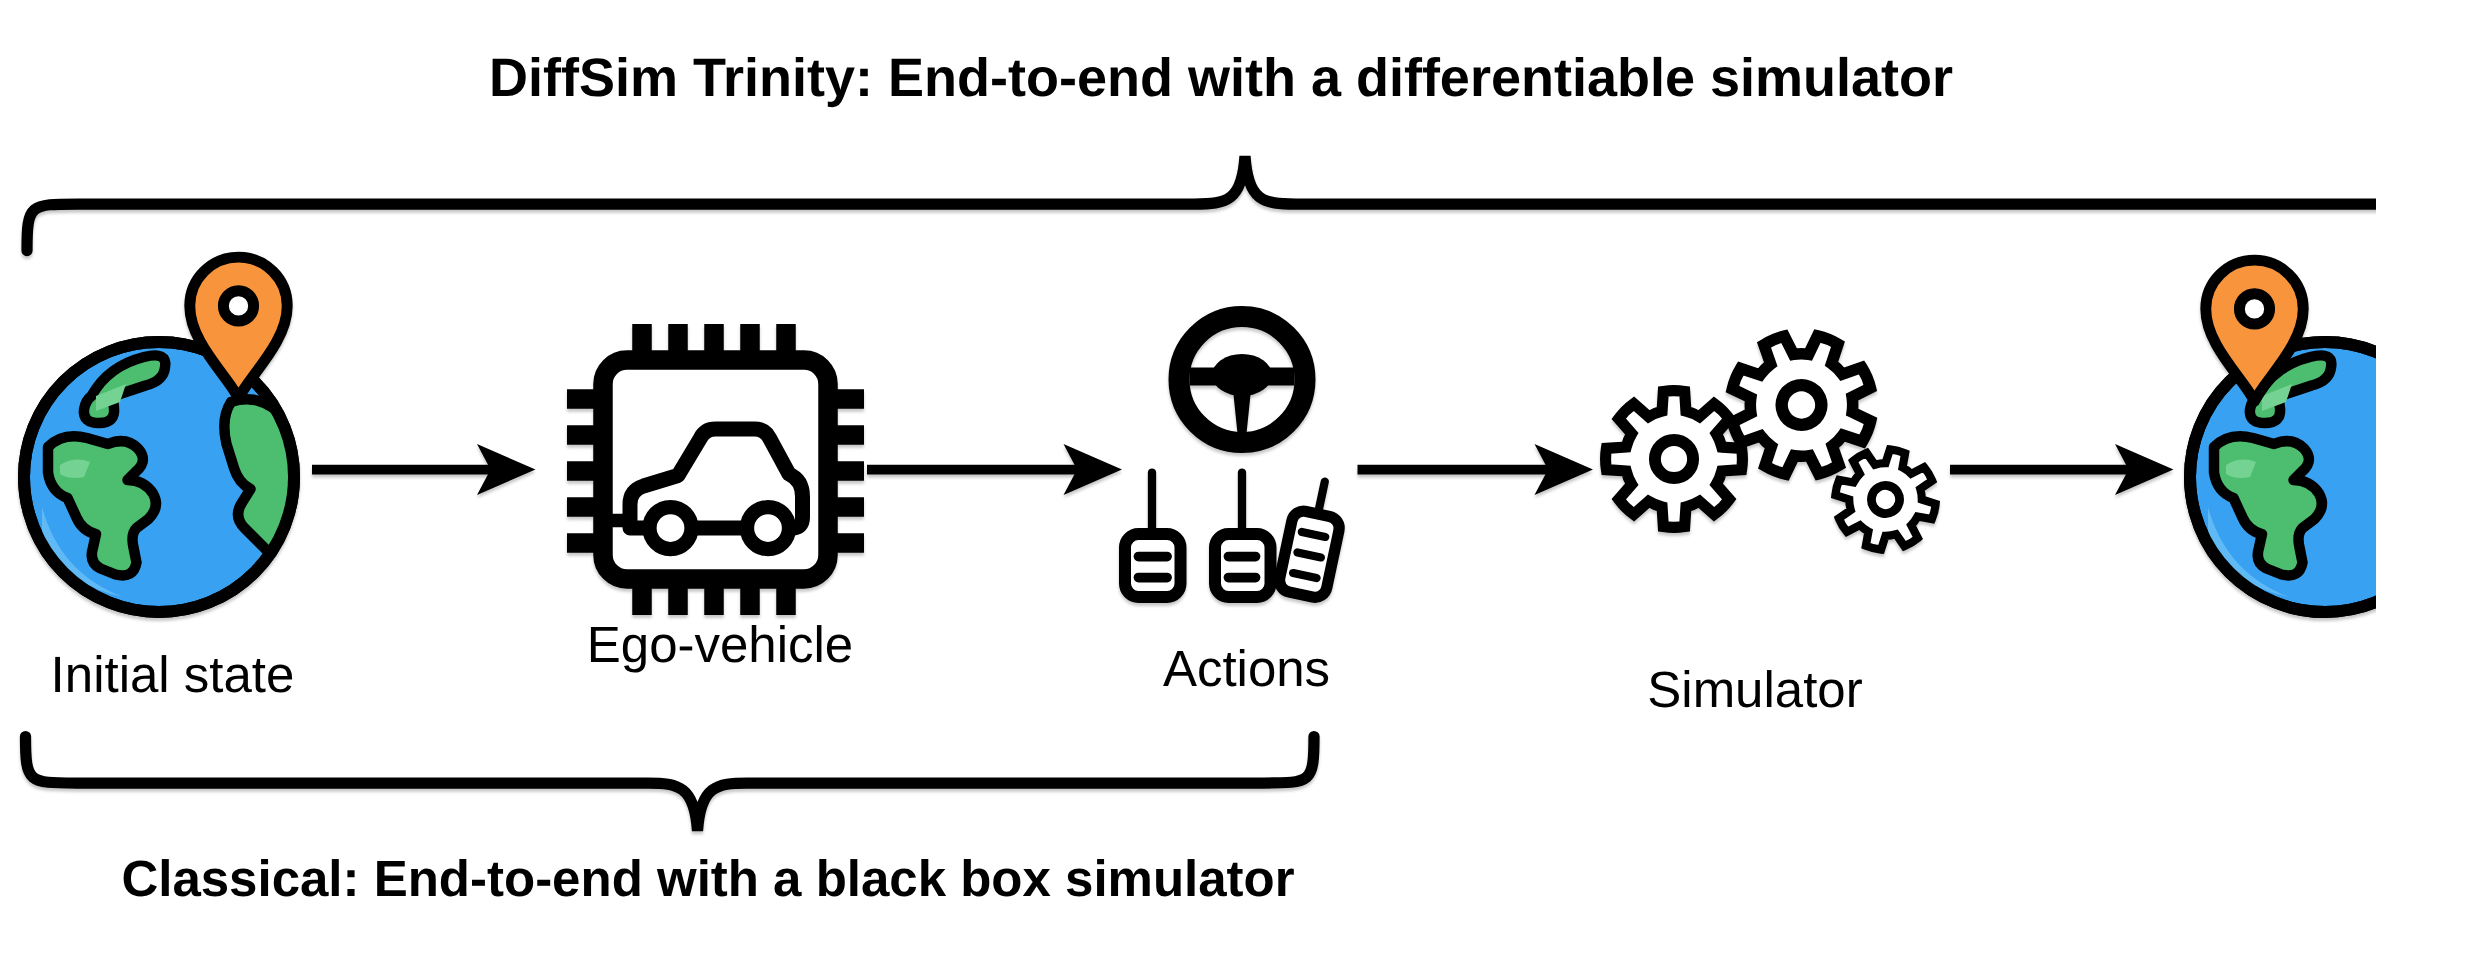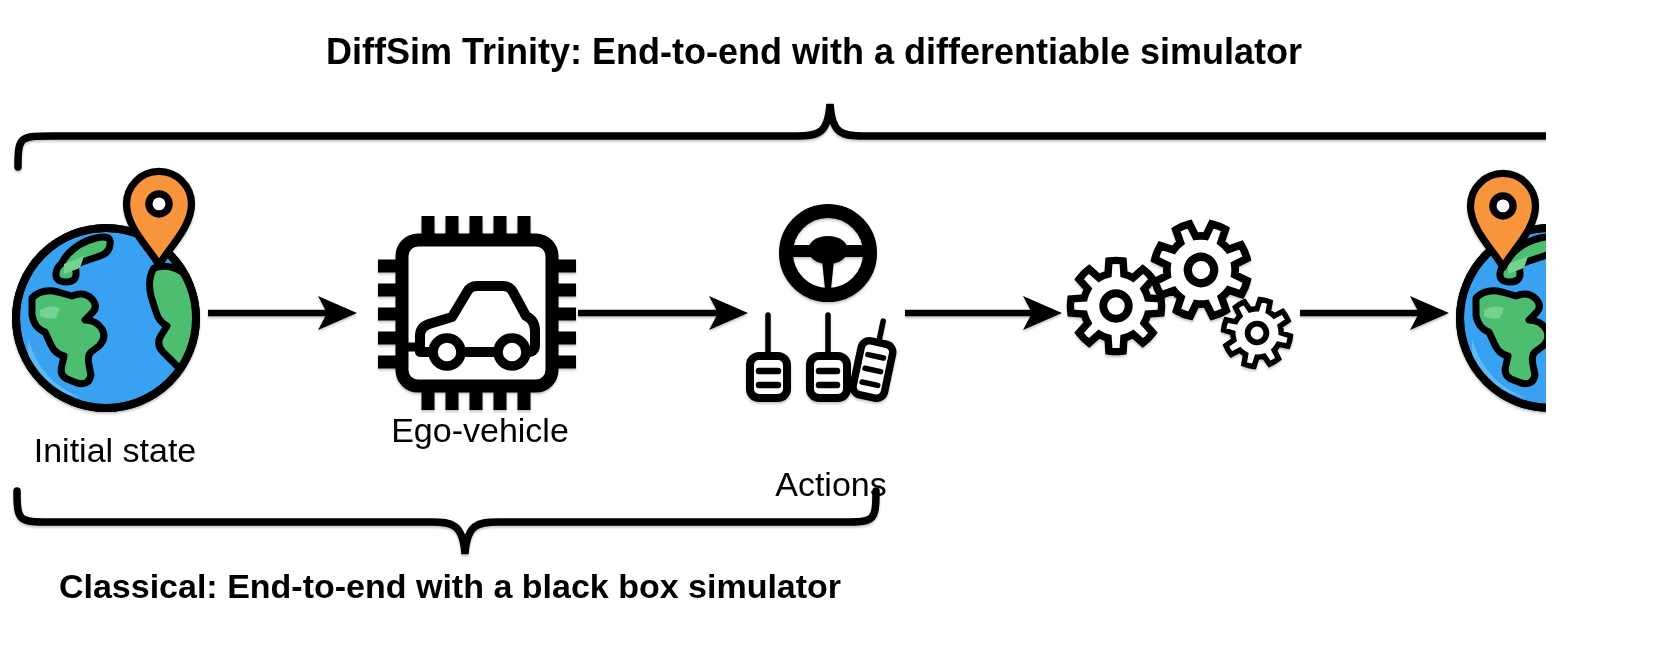--- a/index.html
+++ b/index.html
@@ -1,23 +1,23 @@
 <!DOCTYPE html>
 <html style="--outline: #000000; --ocean-blue: #38a1f1; --ocean-blue-light: #5fb9f5; --land-green: #4dbe6f; --land-green-light: #74d292; --pin-orange: #f8953c;"><head>
 <meta charset="utf-8">
 <style>
   html,body{margin:0;padding:0;background:#fff;}
   .canvas{
     position:relative;width:1546px;height:645px;background:#fff;
-    font-family:"Liberation Sans",sans-serif;overflow:hidden;color:#000;
+    font-family:"Liberation Sans",sans-serif;overflow:hidden;color:#000;padding-left:38px;
   }
   .fig{position:absolute;left:0;top:0;filter:drop-shadow(0 2px 1px rgba(0,0,0,.22));}
   .brace-label{position:absolute;font-weight:700;white-space:nowrap;transform:translateX(-50%);}
   .brace-label.top{font-size:36px;}
-  .brace-label.bottom{font-size:34px;}
+  .brace-label.bottom{font-size:34px;margin-left:22px;}
   .stage-label{position:absolute;font-size:34px;white-space:nowrap;transform:translateX(-50%);font-weight:400;}
   .ocean{fill:var(--ocean-blue,#38a1f1);}
   .ocean-light{fill:var(--ocean-blue-light,#5fb9f5);}
   .land{fill:var(--land-green,#4dbe6f);}
   .land-light{fill:var(--land-green-light,#74d292);}
   .pin-body{fill:var(--pin-orange,#f8953c);}
   .stroke{stroke:var(--outline,#000);}
 </style>
 </head>
 <body>
@@ -136,18 +136,19 @@
       <use href="#pin" transform="translate(1503,216) scale(1.12)"></use>
     </g>
   </svg>
 
   <div class="brace-label top" style="left:814px;top:31px;">DiffSim Trinity: End-to-end with a differentiable simulator</div>
 
   <div class="stage-label" style="left:115px;top:431px;">Initial state</div>
 
   <div class="stage-label" style="left:480px;top:411px;">Ego-vehicle</div>
 
-  <div class="stage-label" style="left:831px;top:465px;">Actions</div>
+  <div class="stage-label" style="left:831px;top:427px;">Actions</div>
 
+  <div class="stage-label" style="left:1170px;top:441px;">Simulator</div>
 
 
   <div class="brace-label bottom" style="left:450px;top:567px;">Classical: End-to-end with a black box simulator</div>
 </div>
 
 </body></html>

